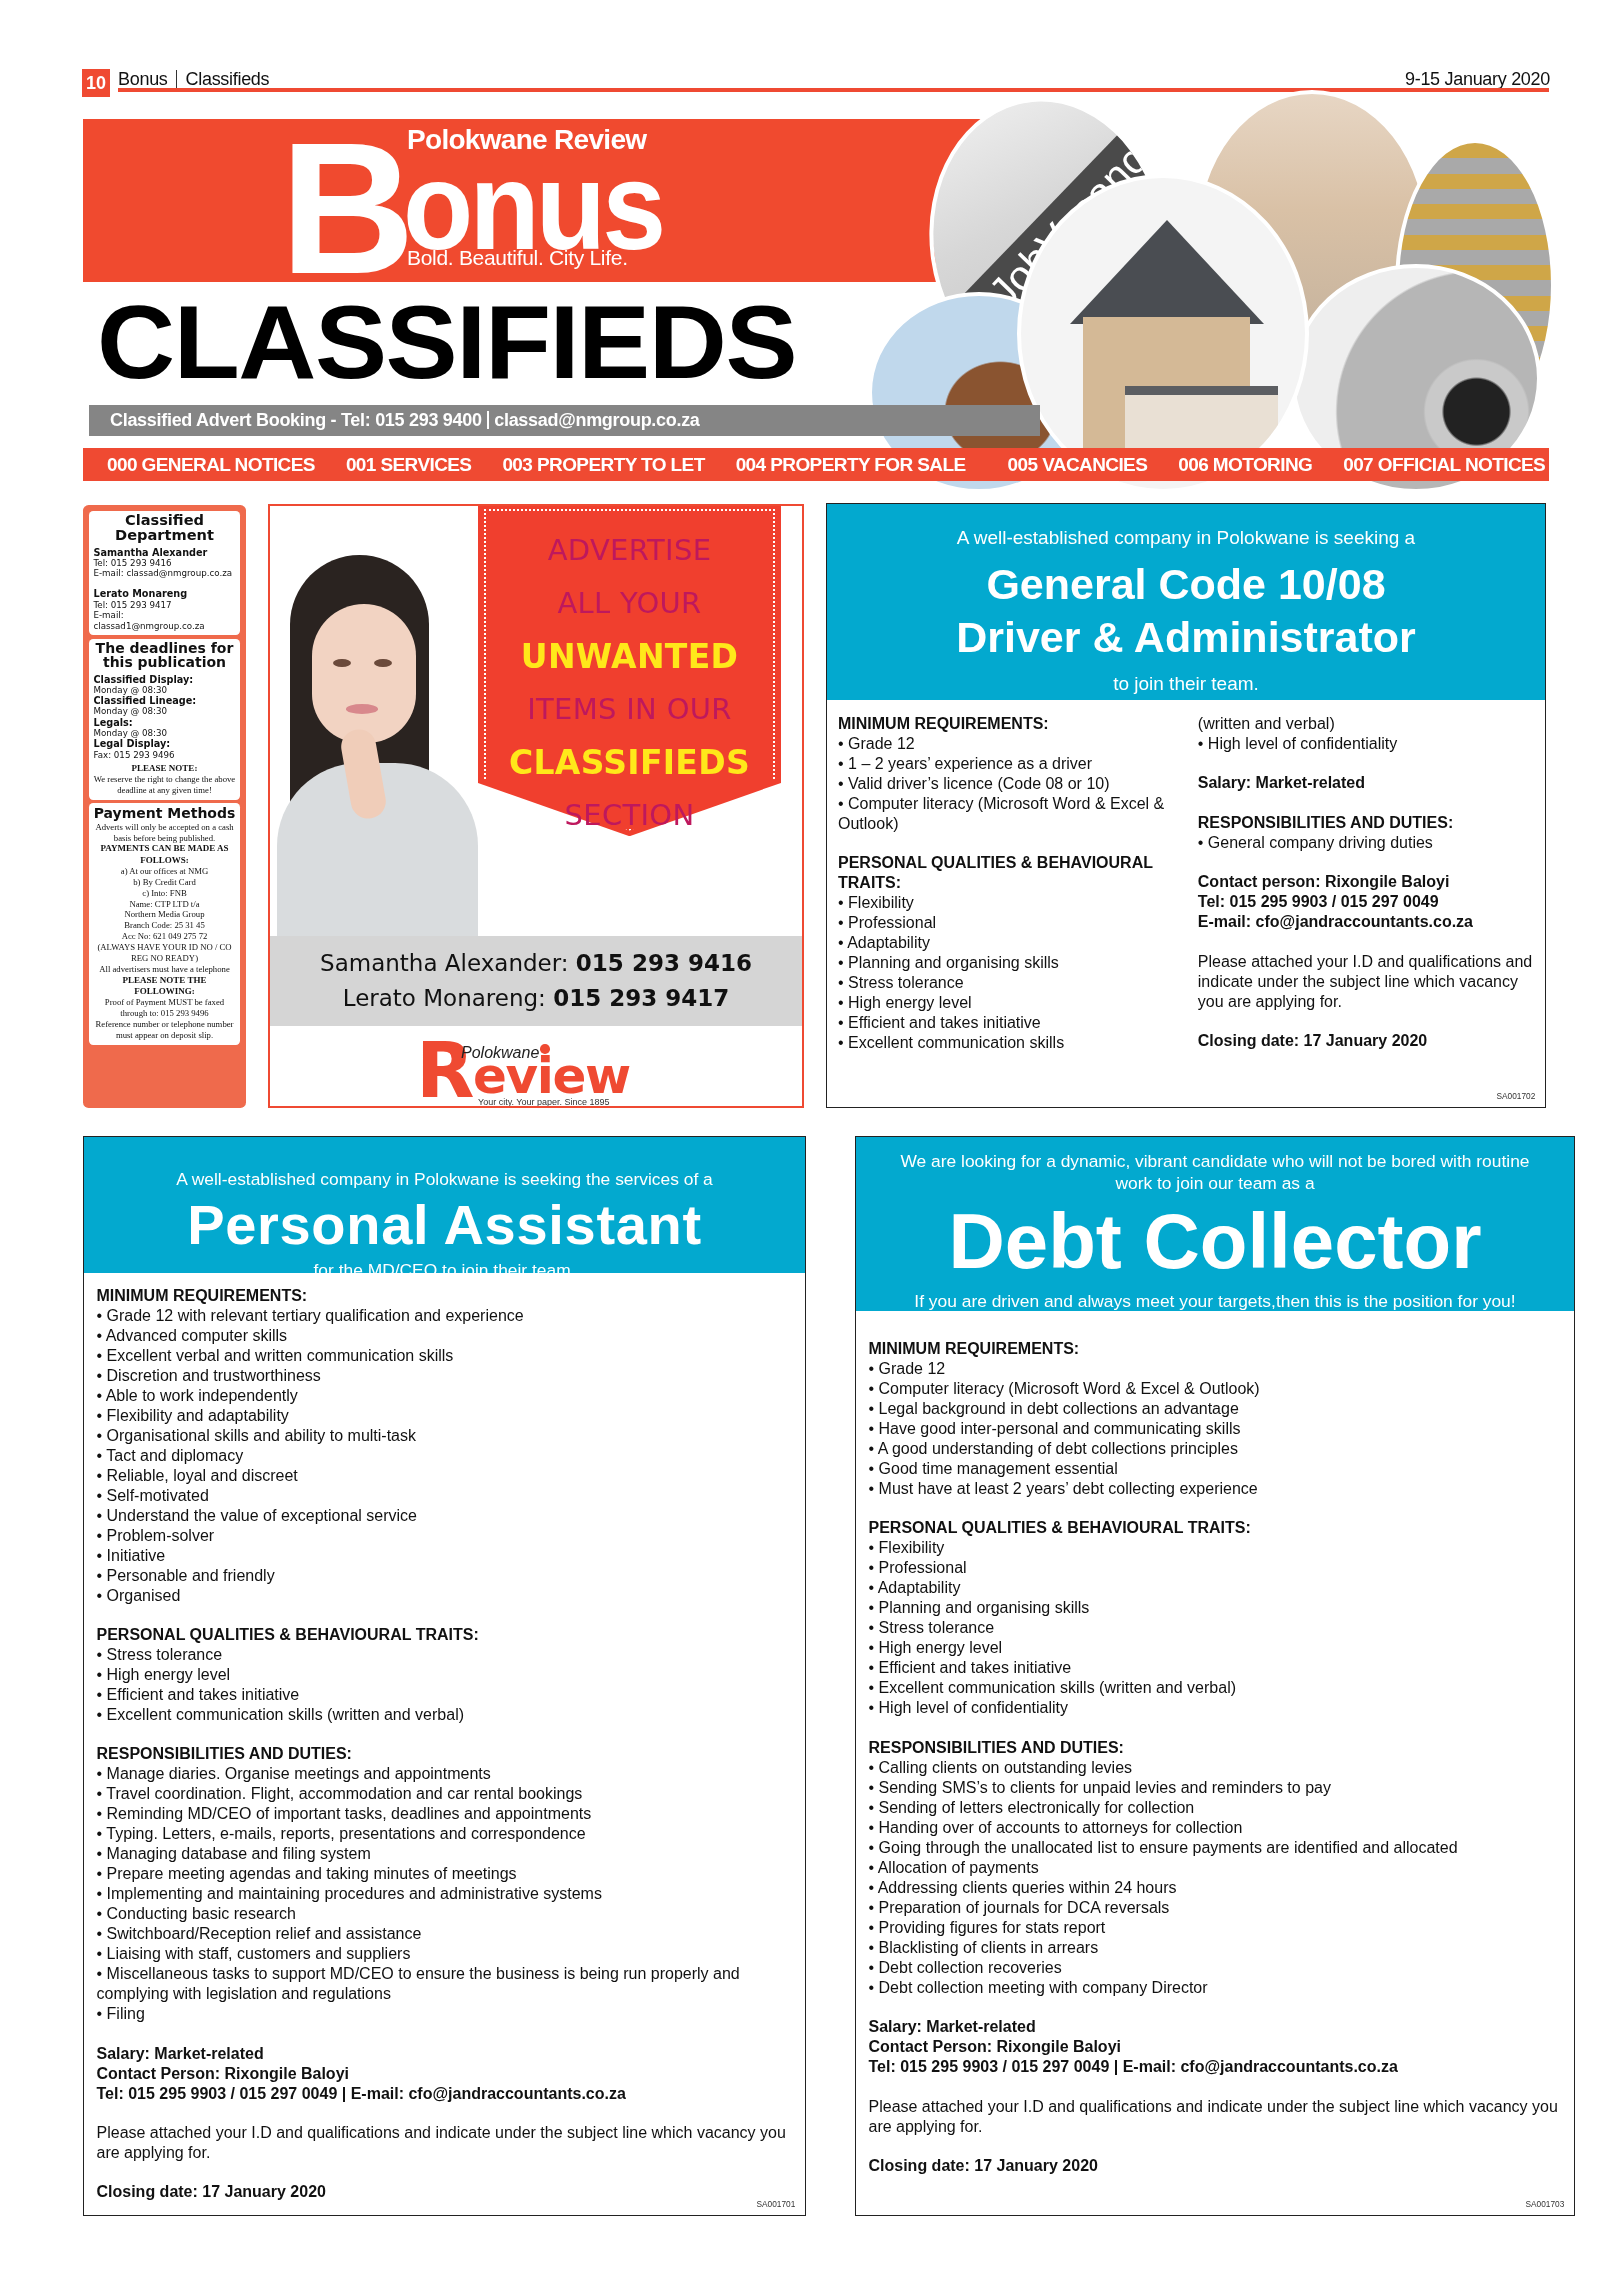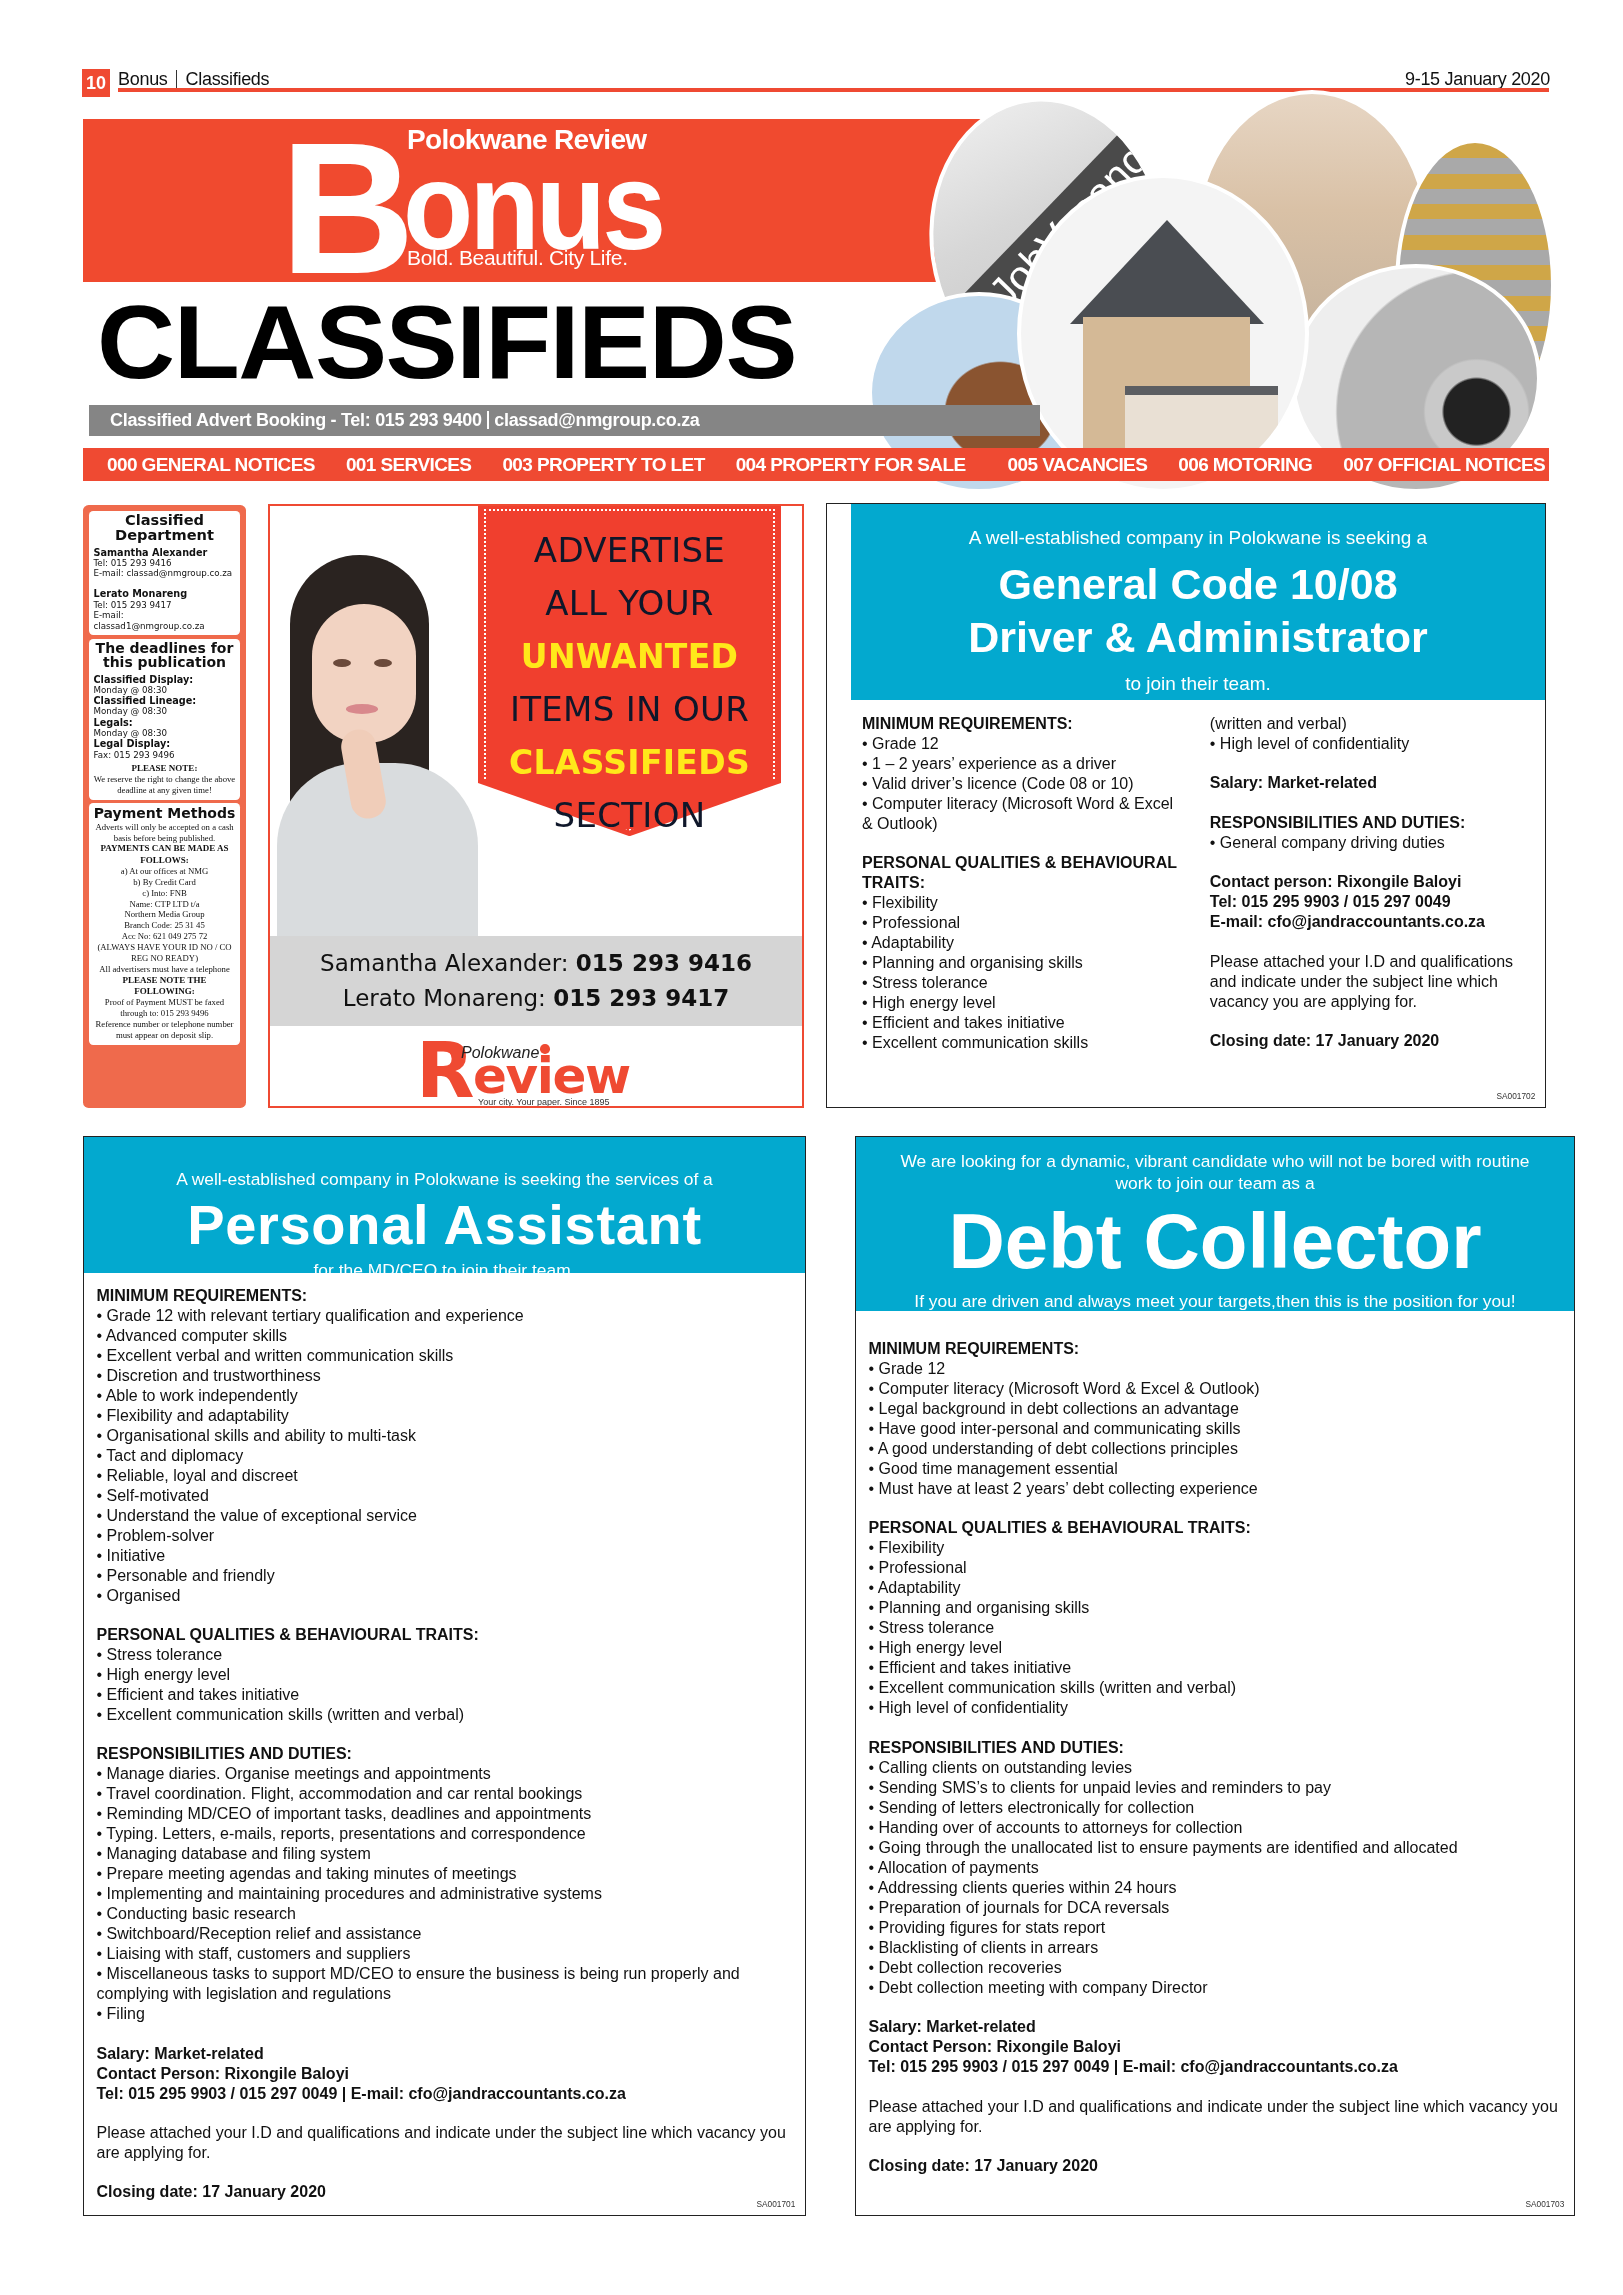--- a/index.html
+++ b/index.html
@@ -59,42 +59,42 @@
   #woman { position: absolute; left: 7px; top: 49px; width: 201px; height: 389px; }
   #woman .hair { position: absolute; left: 12.5px; top: 0; width: 139px; height: 271px; background: #2a2320; border-radius: 76px 76px 28px 28px; }
   #woman .face { position: absolute; left: 35px; top: 49px; width: 104px; height: 139px; background: #f2d3c2; border-radius: 52px 52px 49px 49px; }
   #woman .eye { position: absolute; top: 104px; width: 18px; height: 8.3px; background: #6b4a3b; border-radius: 50%; }
   #woman .lips { position: absolute; left: 69px; top: 149px; width: 32px; height: 9.7px; background: #d8888c; border-radius: 50%; }
   #woman .body { position: absolute; left: 0; top: 208px; width: 201px; height: 180px; background: #d9dcde; border-radius: 83px 83px 0 0; }
   #woman .hand { position: absolute; left: 69px; top: 174px; width: 35px; height: 90px; background: #f0cdb9; border-radius: 17.4px; transform: rotate(-10deg); }
   #banner-ribbon { position: absolute; left: 208px; top: -2.8px; width: 303px; height: 333px; background: #f03f2e; clip-path: polygon(0 0,100% 0,100% 84%,50% 100%,0 84%); }
   #banner-ribbon .dots { position: absolute; inset: 5.6px; border: 2.8px dotted #fff; clip-path: polygon(0 0,100% 0,100% 84%,50% 100%,0 84%); }
   #ad-lines { position: absolute; left: 208px; top: 18px; width: 303px; text-align: center; font-family: "DejaVu Sans", sans-serif; }
-  .ad-line { font-size: 34px; line-height: 53px; color: #0f172a; letter-spacing: 0.3px; white-space: nowrap; }
+  .ad-line { font-size: 29px; line-height: 53px; color: #be185d; letter-spacing: 0.3px; white-space: nowrap; }
   .ad-line.hl { color: #ffe81a; font-weight: bold; font-size: 33px; }
   #ad-contacts { position: absolute; left: 0; top: 430px; width: 100%; height: 90px; background: #d5d5d5; text-align: center; font-family: "DejaVu Sans", sans-serif; font-size: 23px; line-height: 35px; padding-top: 9.7px; color: #111; }
   #ad-contacts b { font-weight: bold; }
   #review-logo { position: absolute; left: 146px; top: 534px; width: 278px; height: 62px; }
   #review-R { position: absolute; left: 0; top: -7px; font: bold 76px/1 "DejaVu Sans", sans-serif; color: #ef4a32; }
   #review-word { position: absolute; left: 57px; top: 11px; font: bold 50px/1 "DejaVu Sans", sans-serif; color: #ef4a32; letter-spacing: -1.4px; }
   #review-pol { position: absolute; left: 45px; top: 4.2px; font-size: 16px; color: #222; font-style: italic; }
   #review-dot { position: absolute; left: 124px; top: 4.2px; width: 9.7px; height: 9.7px; border-radius: 50%; background: #ef4a32; }
   #review-tag { position: absolute; left: 62px; top: 57px; font-size: 9px; color: #333; }
 
   
   .job { position: absolute; border: 1.4px solid #222; background: #fff; }
   .job-head { background: #03a9cf; color: #fff; text-align: center; }
   .job-body { padding: 12.5px 12.5px 0 12.5px; font-family: "Liberation Sans", sans-serif; color: #111; }
   .sec-h { font-weight: bold; font-size: 16px; line-height: 20px; }
   .li { font-size: 16px; line-height: 20px; }
   .gap { height: 19.4px; }
   .sa-code { position: absolute; right: 9.7px; bottom: 5.6px; font-size: 8.3px; color: #333; }
 
   
-  #job-driver { left: 826px; top: 503px; width: 720px; height: 605px; padding-left: 24px; }
+  #job-driver { left: 826px; top: 503px; width: 720px; height: 605px; }
   #job-driver .job-head { height: 196px; padding-top: 21px; }
   #job-driver .intro { font-size: 19px; line-height: 25px; }
   #job-driver .title { font-weight: bold; font-size: 43px; line-height: 53px; margin-top: 8.3px; }
   #job-driver .outro { font-size: 19px; line-height: 25px; margin-top: 7px; }
   #job-driver .cols { display: flex; padding: 14px 11px 0 11px; gap: 23.6px; }
   #job-driver .col { width: 340px; }
 
   
   #job-pa { left: 83px; top: 1136px; width: 723px; height: 1080px; }
   #job-pa .job-head { height: 136px; padding-top: 31px; }

